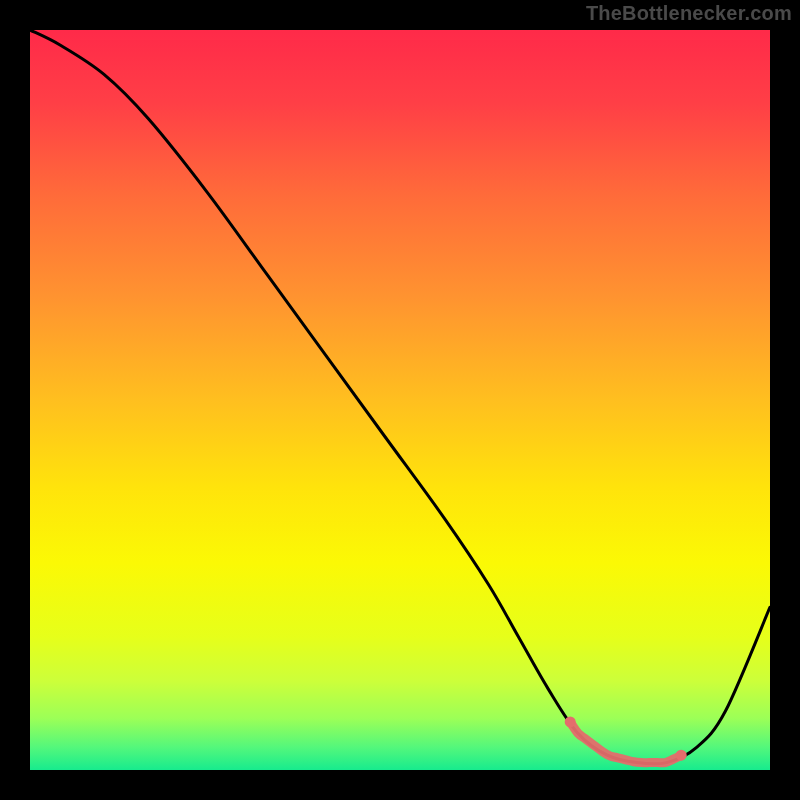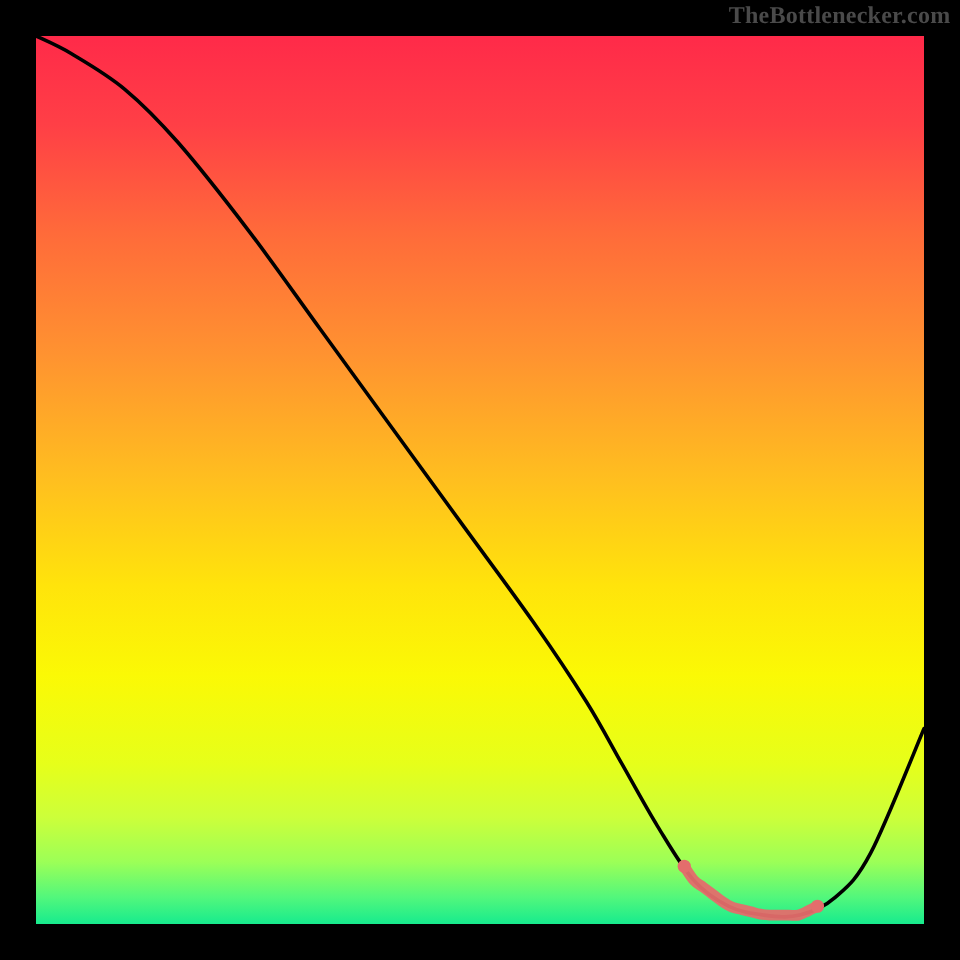--- a/index.html
+++ b/index.html
@@ -13,21 +13,21 @@
   .container {
     position: relative;
     width: 800px;
     height: 800px;
     background: #000000;
   }
   .watermark {
     position: absolute;
     top: 2px;
     right: 8px;
-    font-family: Liberation Serif, serif;
+    font-family: Liberation Sans, sans-serif;
     font-size: 20px;
     color: #4a4a4a;
     font-weight: bold;
     letter-spacing: 0.2px;
   }
   .plot-area {
     position: absolute;
     left: 30px;
     top: 30px;
     width: 740px;

